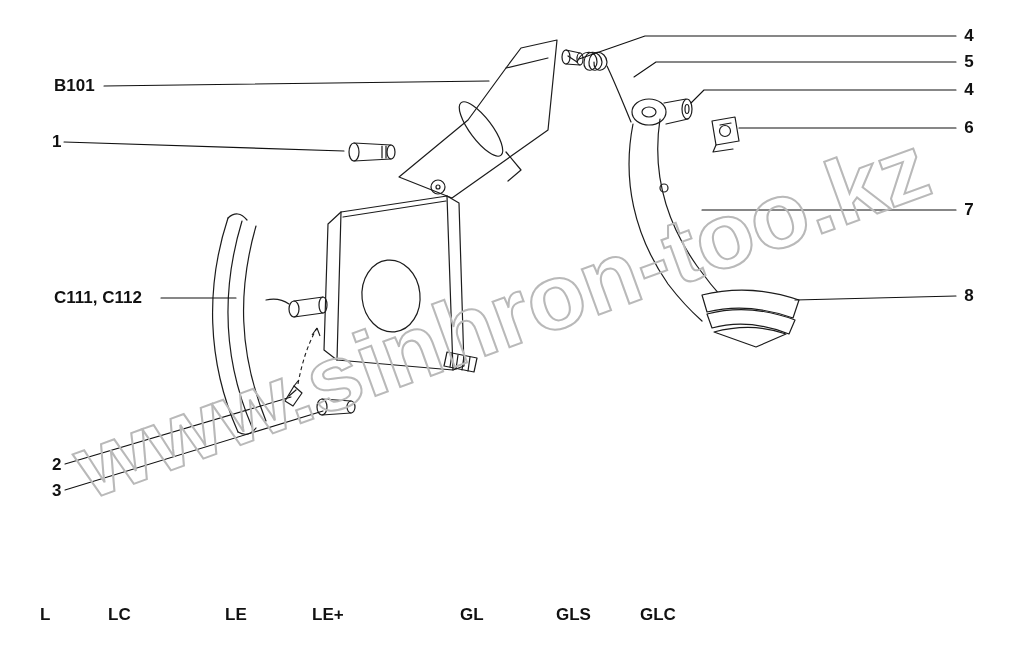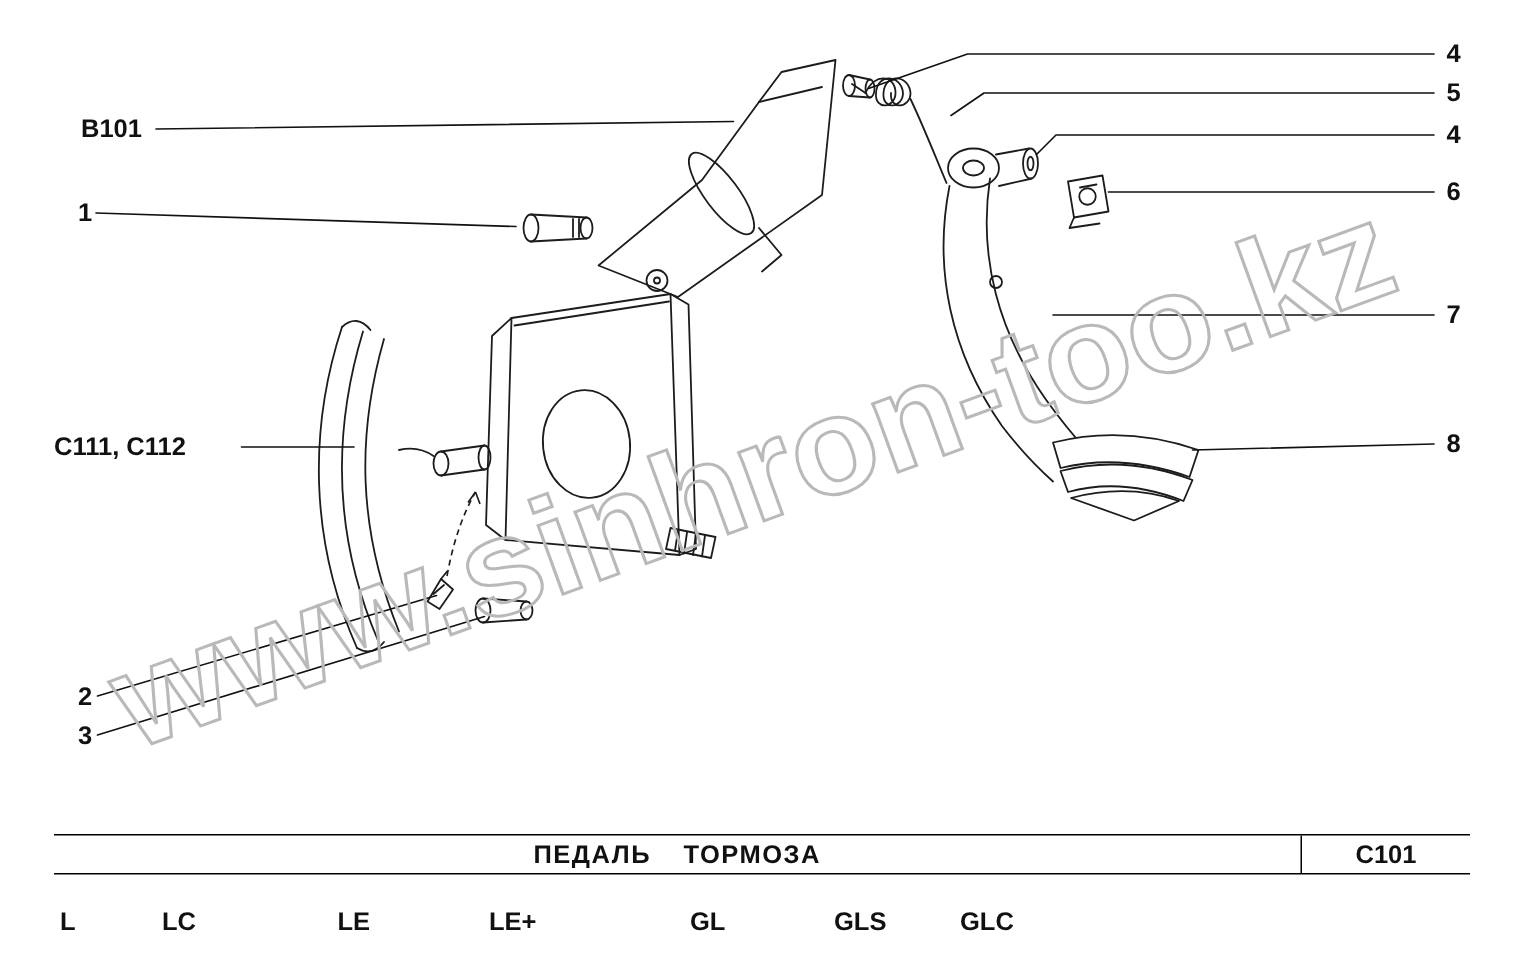--- a/index.html
+++ b/index.html
@@ -160,39 +160,35 @@
       <path d="M956,128 L739,128"></path>
       <path d="M956,210 L702,210"></path>
       <path d="M956,296 L795,300"></path>
     </g>
 
     <text x="502" y="348" text-anchor="middle" font-family="Liberation Sans, sans-serif" font-size="92" font-weight="bold" fill="none" stroke="#b9b9b9" stroke-width="2" transform="rotate(-20 502 318)" textLength="900" lengthAdjust="spacingAndGlyphs">www.sinhron-too.kz</text>
   </svg>
 
   <div class="callout" style="left:54px;top:76px">B101</div>
   <div class="callout" style="left:52px;top:132px">1</div>
-  <div class="callout" style="left:36px;top:288px">C111, C112</div>
+  <div class="callout" style="left:54px;top:288px">C111, C112</div>
   <div class="callout" style="left:52px;top:455px">2</div>
   <div class="callout" style="left:52px;top:481px">3</div>
 
   <div class="callout right" style="left:958px;top:26px">4</div>
   <div class="callout right" style="left:958px;top:52px">5</div>
   <div class="callout right" style="left:958px;top:80px">4</div>
   <div class="callout right" style="left:958px;top:118px">6</div>
   <div class="callout right" style="left:958px;top:200px">7</div>
   <div class="callout right" style="left:958px;top:286px">8</div>
 
-  <div class="footer-bar">
-    <div class="footer-title">ПЕДАЛЬ ТОРМОЗА</div>
-    <div class="footer-code">C101</div>
-  </div>
 
   <div>
     <span class="trim" style="left:40px">L</span>
     <span class="trim" style="left:108px">LC</span>
     <span class="trim" style="left:225px">LE</span>
-    <span class="trim" style="left:326px">LE+</span>
+    <span class="trim" style="left:312px">LE+</span>
     <span class="trim" style="left:460px">GL</span>
     <span class="trim" style="left:556px">GLS</span>
     <span class="trim" style="left:640px">GLC</span>
   </div>
 
 </div>
 
 </body></html>

